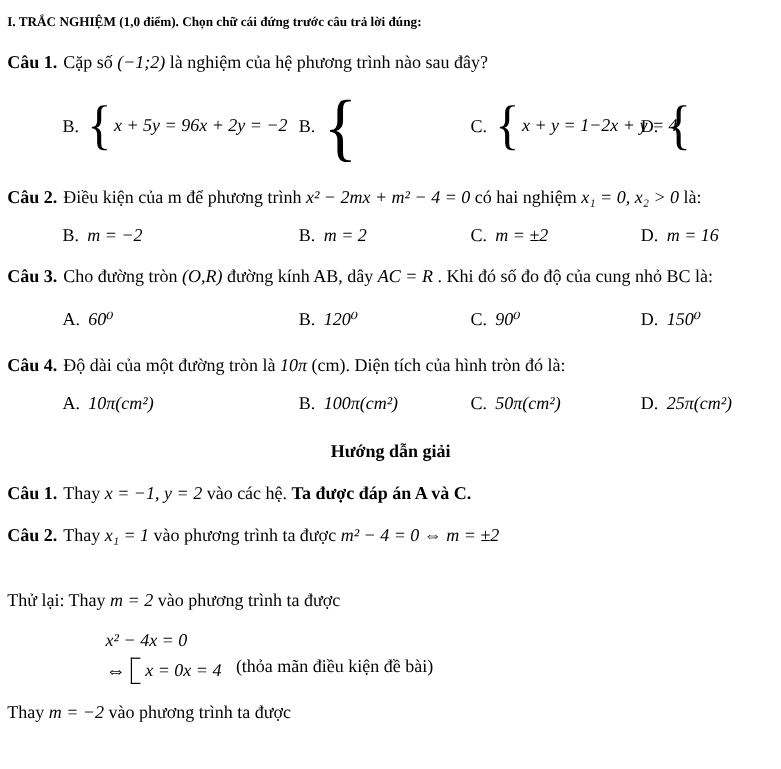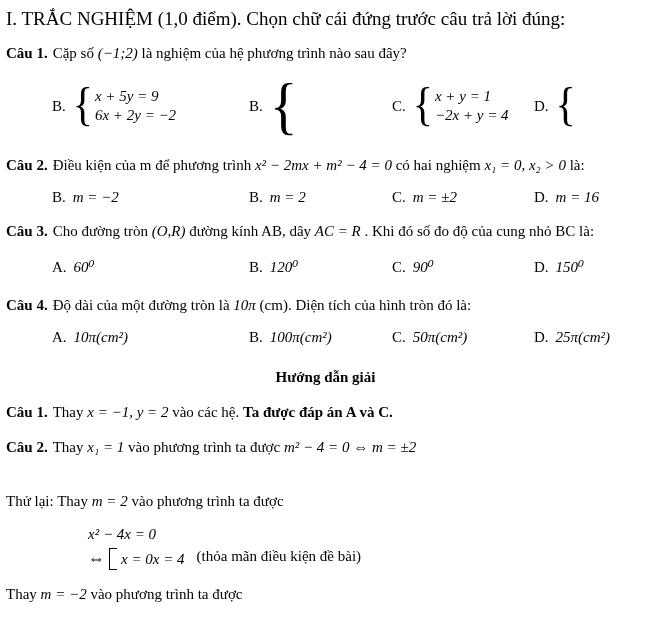--- a/index.html
+++ b/index.html
@@ -6,35 +6,35 @@
   html,body { background:#ffffff; }
   body {
     width:651px; height:641px; overflow:hidden;
     color:#000;
     font-family:"Liberation Serif","DejaVu Serif",serif;
     font-size:15px;
   }
   .page { padding:8px 6px 0 6px; }
   .bold { font-weight:bold; }
   .math { font-style:italic; white-space:nowrap; }
-  .title { font-weight:normal; font-size:19px; line-height:22px; }
+  .title { font-weight:bold; font-size:11px; line-height:22px; }
   p.q { margin-top:12px; line-height:22px; }
   .qlabel { font-weight:bold; margin-right:5px; }
   .opts {
     display:grid;
     grid-template-columns:197px 143px 142px auto;
     padding-left:46px;
     align-items:center;
     margin-top:10px;
     line-height:22px;
   }
   .opts-q1 { min-height:72px; margin-top:6px; }
   .opt { display:flex; align-items:center; }
   .opt-label { margin-right:7px; }
-  .sys-lines { display:flex; flex-direction:column; }
+  .sys-lines { display:flex; flex-direction:row; }
   .line { line-height:19px; white-space:nowrap; font-style:italic; }
   .brace { font-size:42px; line-height:0.95; margin-right:2px; transform:scaleY(1.08); font-style:normal; }
   .brace-tall { font-size:58px; }
   .frac { display:inline-flex; flex-direction:column; text-align:center; margin:0 3px; vertical-align:middle; }
   .frac .num { display:block; border-bottom:1px solid #000; padding:0 3px; line-height:16px; }
   .frac .den { display:block; line-height:16px; }
   .frac-line { display:inline-flex; align-items:center; }
   .guide-heading { text-align:center; font-weight:bold; margin-top:18px; line-height:22px; }
   p.sol { margin-top:13px; line-height:22px; }
   .eq-line { margin:11px 0 0 82px; line-height:22px; }

